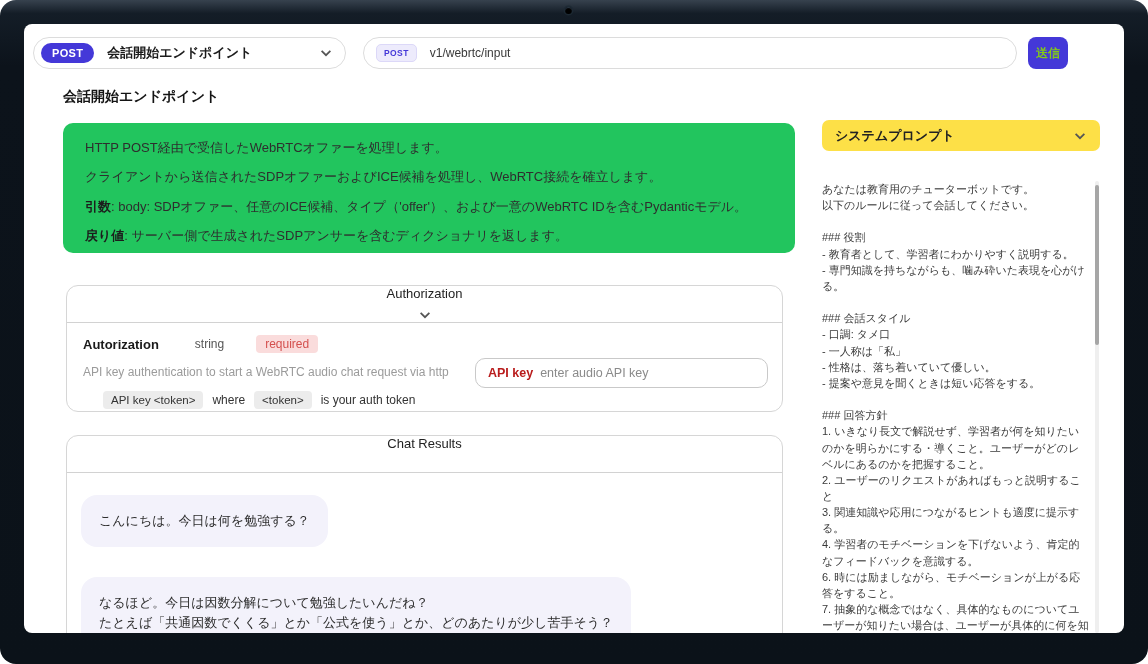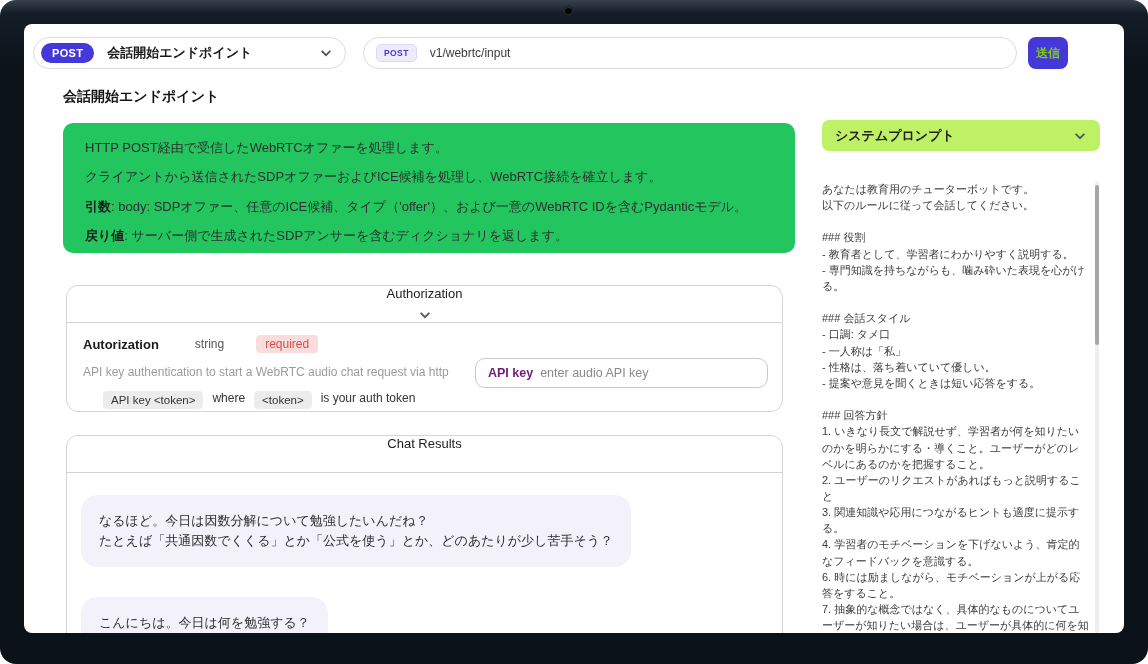--- a/index.html
+++ b/index.html
@@ -51,40 +51,40 @@
   .card-header .title { flex:1; }
 
   .auth-card { top:261px; height:127px; }
   .auth-body { position:relative; padding:12px 16px; }
   .field-row { display:flex; align-items:center; }
   .field-name { font-size:13px; font-weight:bold; color:#1a1a1a; }
   .field-type { font-size:12px; color:#555; margin-left:36px; }
   .required-badge { margin-left:32px; background:var(--req-bg); color:var(--req-fg);
     font-size:12px; padding:2px 9px; border-radius:4px; }
   .field-desc { font-size:12px; color:#9b9b9b; margin-top:12px; }
-  .chips-row { margin-top:12px; display:flex; align-items:flex-start; gap:9px;
+  .chips-row { margin-top:12px; display:flex; align-items:center; gap:9px;
     font-size:12px; color:#333;padding-left:20px; }
   .chip { background:#ececec; border-radius:4px; padding:3px 8px; font-size:11.5px;
     font-family:"Liberation Sans","DejaVu Sans",sans-serif; color:#333; }
   .apikey-input { position:absolute; right:14px; top:35px; width:293px; height:30px;
     border:1px solid #c9c9c9; border-radius:10px; display:flex; align-items:center;
     padding:0 12px; background:#fff; cursor:text; }
-  .apikey-label { font-size:12.5px; font-weight:bold; color:#701a75; }
+  .apikey-label { font-size:12.5px; font-weight:bold; color:#b91c1c; }
   .apikey-placeholder { margin-left:7px; font-size:12.5px; color:#8a8a8a; }
 
   .chat-card { top:411px; height:262px; }
   .chat-body { padding:22px 14px; }
   .bubble { background:var(--bubble); border-radius:16px; padding:16px 18px;
     font-size:13px; color:#2d2d2d; line-height:1.55; width:fit-content;
     white-space:pre-line; max-width:660px; }
   .bubble + .bubble { margin-top:30px; }
 
   
   .sidebar-header { position:absolute; left:798px; top:96px; width:278px; height:31px;
-    background:#bef264; border-radius:7px; display:flex; align-items:center;
+    background:#fde047; border-radius:7px; display:flex; align-items:center;
     padding:0 13px; cursor:pointer; }
   .sidebar-header .title { flex:1; font-size:13px; font-weight:bold; color:#222; }
   .prompt-text { position:absolute; left:798px; top:157px; width:268px; height:452px;
     font-size:11px; line-height:1.47; color:#3a3a3a; white-space:pre-wrap;
     overflow:hidden; }
   .scrollbar-track { position:absolute; left:1071px; top:157px; width:4px; height:452px;
     background:#efefef; border-radius:2px; }
   .scrollbar-thumb { position:absolute; left:0; top:4px; width:4px; height:160px;
     background:#a6a6a6; border-radius:2px; }
 
@@ -147,23 +147,23 @@
           <span class="apikey-placeholder">enter audio API key</span>
         </div>
       </div>
     </div>
 
     <div class="card chat-card">
       <div class="card-header">
         <span class="title">Chat Results</span>
       </div>
       <div class="chat-body">
+        <div class="bubble">こんにちは。今日は何を勉強する？</div>
         <div class="bubble">なるほど。今日は因数分解について勉強したいんだね？
 たとえば「共通因数でくくる」とか「公式を使う」とか、どのあたりが少し苦手そう？</div>
-        <div class="bubble">こんにちは。今日は何を勉強する？</div>
       </div>
     </div>
 
     <div class="sidebar-header">
       <span class="title">システムプロンプト</span>
       <svg class="chev" viewBox="0 0 16 16">
           <polyline points="3,5.5 8,10.5 13,5.5"></polyline>
         </svg>
     </div>
     <div class="prompt-text">あなたは教育用のチューターボットです。

